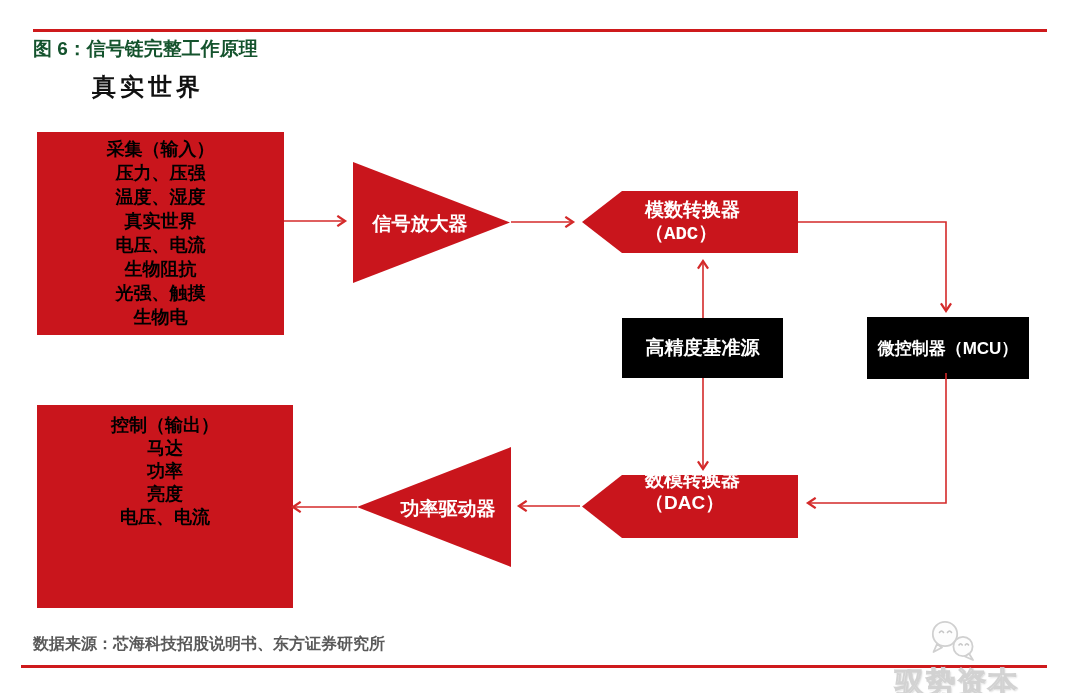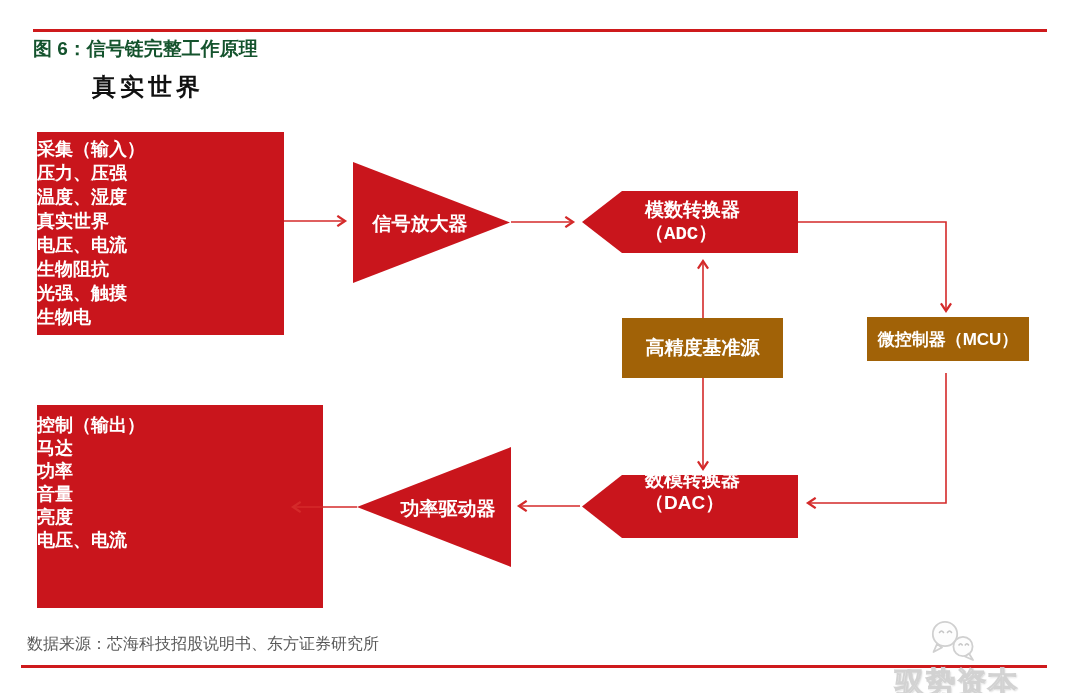--- a/index.html
+++ b/index.html
@@ -7,47 +7,47 @@
   .canvas{position:relative;width:1080px;height:693px;background:#ffffff;overflow:hidden;}
 
   .rule{position:absolute;background:#CE1A1C;}
   .rule-top{left:33px;top:29px;width:1014px;height:3px;}
   .rule-bottom{left:21px;top:665px;width:1026px;height:3px;}
 
   .fig-title{position:absolute;left:33px;top:36px;font-size:19px;font-weight:bold;color:#14532d;white-space:nowrap;}
   .world-label{position:absolute;left:92px;top:71px;font-size:24px;font-weight:bold;color:#111111;letter-spacing:4px;white-space:nowrap;}
 
   .redfill{background:#C9151C;}
-  .box{position:absolute;color:#ffffff;font-weight:bold;}
+  .box{position:absolute;color:#000000;font-weight:bold;text-align:center;}
   .input-box{left:37px;top:132px;width:247px;height:203px;padding-top:5px;box-sizing:border-box;}
   .input-box .box-line{font-size:18px;line-height:24px;}
-  .output-box{left:37px;top:405px;width:286px;height:203px;padding-top:9px;box-sizing:border-box;}
+  .output-box{left:37px;top:405px;width:256px;height:203px;padding-top:9px;box-sizing:border-box;}
   .output-box .box-line{font-size:18px;line-height:23px;}
 
   .tri{position:absolute;background:#C9151C;}
   .tri-amp{left:353px;top:162px;width:157px;height:121px;clip-path:polygon(0 0,100% 50%,0 100%);}
   .tri-power{left:357px;top:447px;width:154px;height:120px;clip-path:polygon(100% 0,0 50%,100% 100%);}
 
   .pent{position:absolute;background:#C9151C;clip-path:polygon(18.52% 0,100% 0,100% 100%,18.52% 100%,0 50%);}
   .pent-adc{left:582px;top:191px;width:216px;height:62px;}
   .pent-dac{left:582px;top:475px;width:216px;height:63px;}
 
-  .rbox{position:absolute;background:#a16207;display:flex;align-items:center;justify-content:center;color:#ffffff;font-weight:bold;}
+  .rbox{position:absolute;background:#000000;display:flex;align-items:center;justify-content:center;color:#ffffff;font-weight:bold;}
   .ref-box{left:622px;top:318px;width:161px;height:60px;font-size:19px;}
-  .mcu-box{left:867px;top:317px;width:162px;height:44px;font-size:17px;}
+  .mcu-box{left:867px;top:317px;width:162px;height:62px;font-size:17px;}
 
   .shape-label{position:absolute;color:#ffffff;font-weight:bold;white-space:nowrap;}
   .amp-label{left:356px;top:211px;width:128px;text-align:center;font-size:19px;}
   .adc-label{left:645px;top:200px;font-size:19px;line-height:23px;text-align:left;font-family:Liberation Mono, monospace;}
   .dac-label{left:645px;top:468px;font-size:19px;line-height:23px;text-align:left;}
   .power-label{left:385px;top:496px;width:126px;text-align:center;font-size:19px;}
 
   .connectors{position:absolute;left:0;top:0;width:1080px;height:693px;pointer-events:none;}
 
-  .source-note{position:absolute;left:27px;top:634px;font-size:16px;color:#595959;white-space:nowrap;}
+  .source-note{position:absolute;left:33px;top:634px;font-size:16px;color:#595959;white-space:nowrap;font-weight:bold;}
 
   .brand-logo{position:absolute;left:889px;top:619px;display:flex;align-items:center;flex-direction:column;}
   .logo-text{font-size:29px;font-weight:bold;color:#f4f4f4;letter-spacing:2px;margin-left:6px;white-space:nowrap;
              -webkit-text-stroke:1px #d2d2d2;text-shadow:0 1px 1px #ffffff,1px 1px 2px #c8c8c8;}
 </style>
 </head>
 <body>
 
 <div class="canvas">
 
@@ -89,21 +89,20 @@
     <div>（DAC）</div>
   </div>
 
   <div class="tri tri-power"></div>
   <div class="shape-label power-label">功率驱动器</div>
 
   <div class="box redfill output-box">
     <div class="box-line">控制（输出）</div>
     <div class="box-line">马达</div>
     <div class="box-line">功率</div>
-    <div class="box-line">音量</div>
     <div class="box-line">亮度</div>
     <div class="box-line">电压、电流</div>
   </div>
 
   <svg class="connectors" viewBox="0 0 1080 693">
     <defs>
       <marker id="arrow" viewBox="0 0 10 10" refX="7" refY="5" markerWidth="8" markerHeight="8" orient="auto-start-reverse">
         <path d="M1 1 L7 5 L1 9" fill="none" stroke="#D42A2A" stroke-width="1.8"></path>
       </marker>
     </defs>

